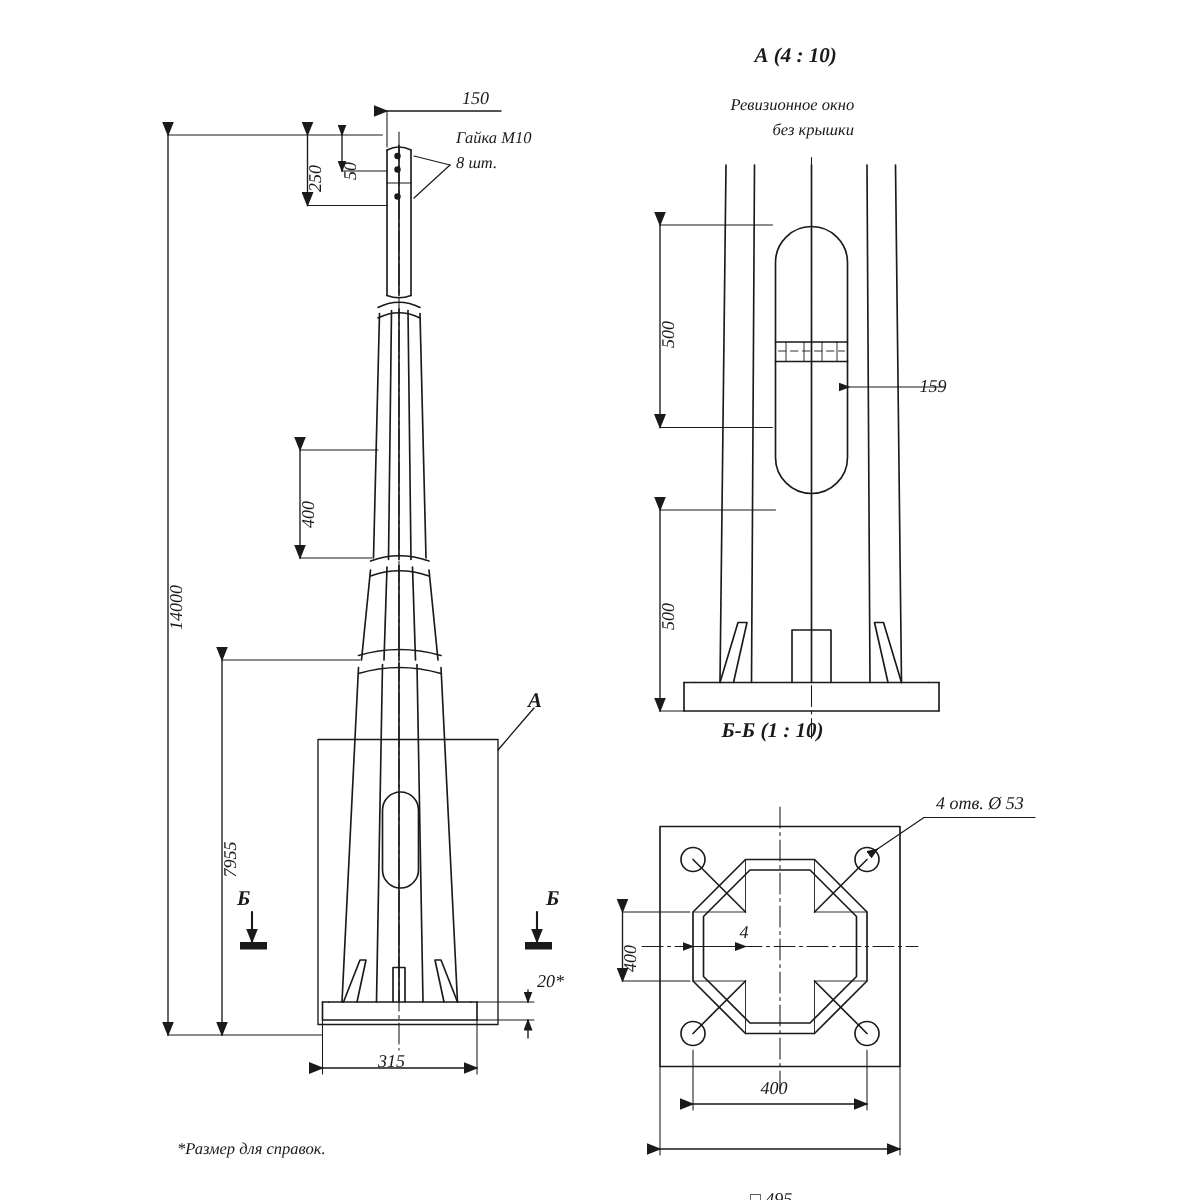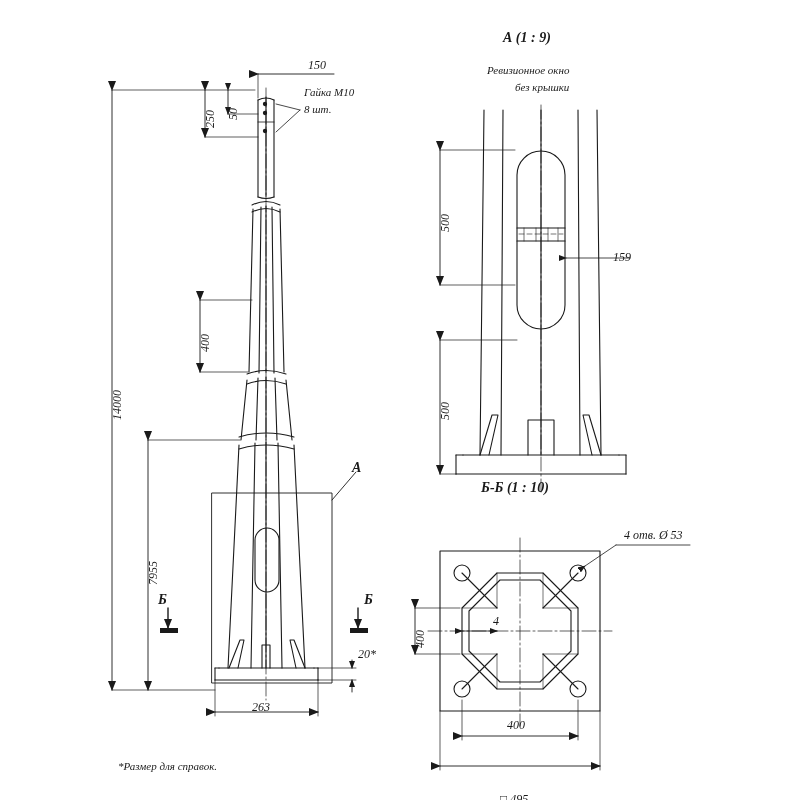--- a/index.html
+++ b/index.html
@@ -215,29 +215,29 @@
       <path d="M616,545 L690,545" stroke-width="0.8"></path>
     </g>
   </svg>
 
   <div class="lbl it t12 rot" style="left:110px;top:420px;">14000</div>
   <div class="lbl it t12 rot" style="left:146px;top:585px;">7955</div>
   <div class="lbl it t12 rot" style="left:198px;top:352px;">400</div>
   <div class="lbl it t12 rot" style="left:203px;top:128px;">250</div>
   <div class="lbl it t12 rot" style="left:226px;top:120px;">50</div>
   <div class="lbl it t12" style="left:308px;top:58px;">150</div>
-  <div class="lbl it t12" style="left:252px;top:700px;">263</div>
+  <div class="lbl it t12" style="left:252px;top:700px;">315</div>
   <div class="lbl it t12" style="left:358px;top:647px;">20*</div>
   <div class="lbl it t13" style="left:304px;top:86px;">Гайка М10</div>
   <div class="lbl it t13" style="left:304px;top:103px;text-align:right;">8 шт.</div>
   <div class="lbl it b t14" style="left:352px;top:460px;">А</div>
   <div class="lbl it b t14" style="left:158px;top:592px;">Б</div>
   <div class="lbl it b t14" style="left:364px;top:592px;">Б</div>
 
-  <div class="lbl it b t14" style="left:503px;top:30px;">А (1 : 9)</div>
+  <div class="lbl it b t14" style="left:503px;top:30px;">А (4 : 10)</div>
   <div class="lbl it t13" style="left:487px;top:64px;">Ревизионное окно</div>
   <div class="lbl it t13" style="left:515px;top:81px;">без крышки</div>
   <div class="lbl it t12 rot" style="left:438px;top:232px;">500</div>
   <div class="lbl it t12 rot" style="left:438px;top:420px;">500</div>
   <div class="lbl it t12" style="left:613px;top:250px;">159</div>
 
   <div class="lbl it b t14" style="left:481px;top:480px;">Б-Б (1 : 10)</div>
   <div class="lbl it t12 rot" style="left:413px;top:648px;">400</div>
   <div class="lbl it t12" style="left:507px;top:718px;">400</div>
   <div class="lbl it t12" style="left:493px;top:614px;">4</div>

